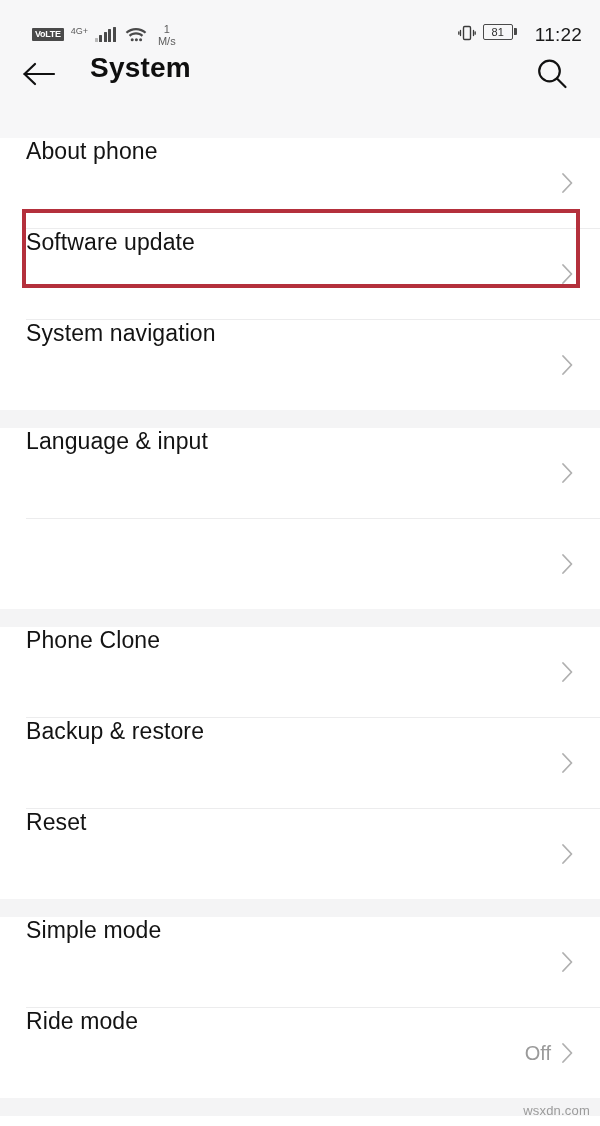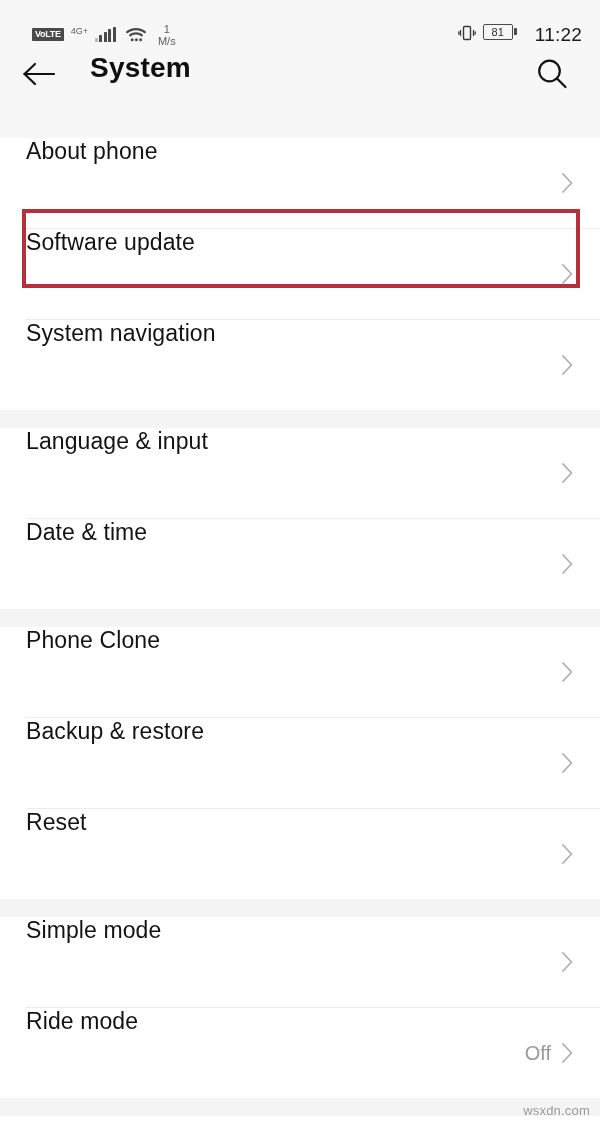--- a/index.html
+++ b/index.html
@@ -328,21 +328,20 @@
         <div class="row">
           <span class="label">Language &amp; input</span>
           <span class="right">
             <svg class="chev" viewBox="0 0 13 22">
               <path d="M2 2 L10.5 11 L2 20" fill="none" stroke="#b0b0b0" stroke-width="1.8" stroke-linecap="round" stroke-linejoin="round"></path>
             </svg>
           </span>
         </div>
         <div class="divider"></div>
         <div class="row">
-          <span class="label">Date &amp; time</span>
           <span class="right">
             <svg class="chev" viewBox="0 0 13 22">
               <path d="M2 2 L10.5 11 L2 20" fill="none" stroke="#b0b0b0" stroke-width="1.8" stroke-linecap="round" stroke-linejoin="round"></path>
             </svg>
           </span>
         </div>
       </div>
       <div class="band"></div>
       <div class="group">
         <div class="row">

